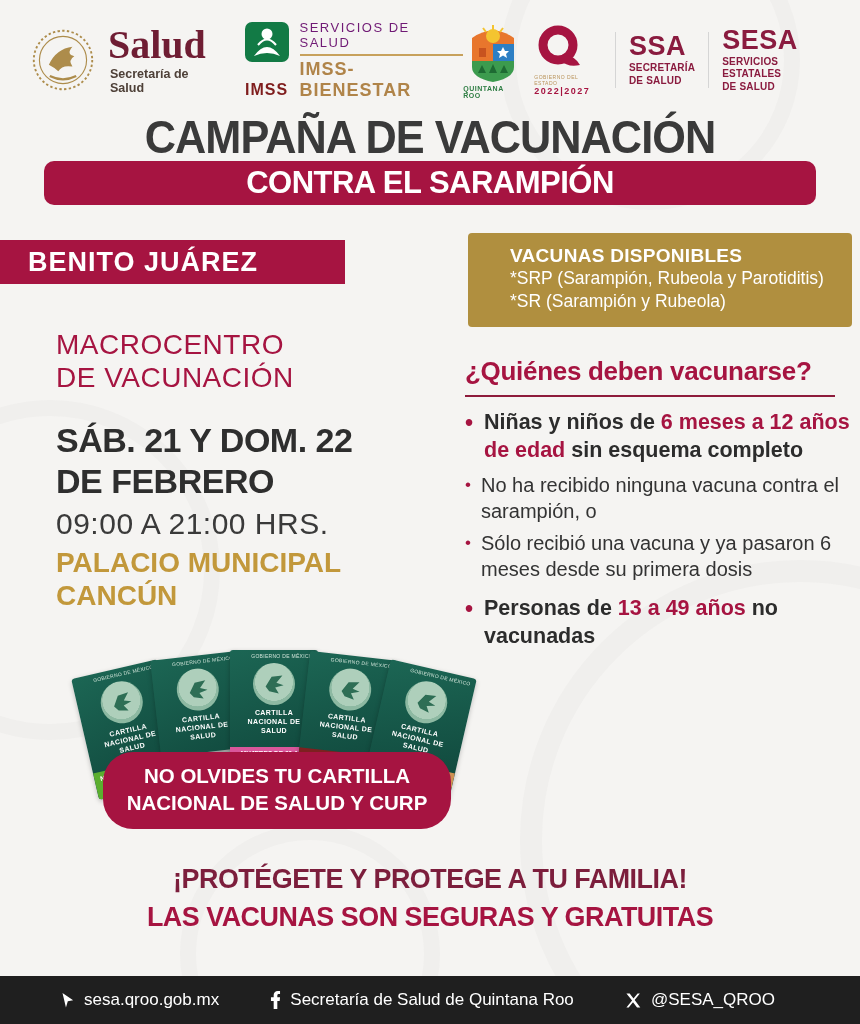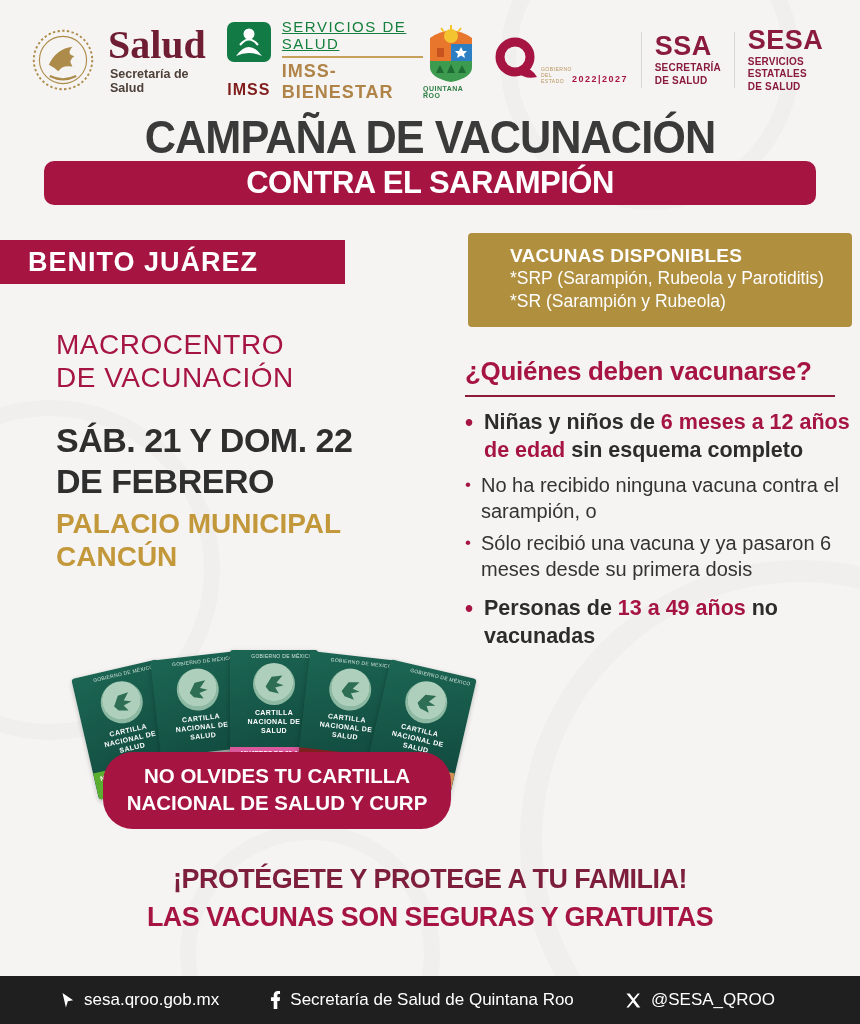--- a/index.html
+++ b/index.html
@@ -18,27 +18,27 @@
   .header { position:absolute; left:30px; right:22px; top:16px; height:88px;
             display:flex; justify-content:space-between; align-items:center; }
   .hgroup { display:flex; align-items:center; }
   .salud-wrap { display:flex; gap:12px; }
   .salud-text .brand { font-family:"Liberation Serif", serif; font-weight:bold; font-size:40px; color:#6F1D33; line-height:1; }
   .salud-text .tagline { font-size:12.5px; font-weight:bold; color:#4E4038; margin-top:2px; padding-left:2px; }
   .imss-wrap { display:flex; align-items:center; gap:10px; margin-left:20px; }
   .imss-col { display:flex; flex-direction:column; align-items:center; }
   .imss-abbr { font-size:16px; font-weight:bold; color:#7f1d1d; letter-spacing:1px; margin-top:18px; }
   .svc-col { display:flex; flex-direction:column; }
-  .svc-line1 { font-size:15px; color:#15803d; letter-spacing:1.5px;text-decoration:underline; }
+  .svc-line1 { font-size:13px; color:#701a75; letter-spacing:1.5px; }
   .svc-rule { border-top:2px solid #C7A15C; margin:4px 0 3px; }
   .svc-line2 { font-size:18px; font-weight:bold; color:#B08449; letter-spacing:1px; }
 
   .qroo-col { display:flex; flex-direction:column; align-items:center; }
   .qroo-name { font-size:7px; font-weight:bold; color:#2E7D43; letter-spacing:0.5px; margin-top:2px; }
-  .q-col { display:flex; flex-direction:row; align-items:flex-end; margin-left:12px; }
+  .q-col { display:flex; flex-direction:column; align-items:flex-start; margin-left:12px; }
   .q-gob { font-size:5px; color:#B9935A; letter-spacing:0.5px; margin-top:2px; }
   .q-period { font-size:9px; font-weight:bold; color:#A61441; letter-spacing:1.5px; }
   .vdiv { width:1px; height:56px; background:#d5d5d5; margin:0 13px; }
   .gov-col { display:flex; flex-direction:column; }
   .gov-abbr { font-size:27px; font-weight:bold; color:#8A1B3F; letter-spacing:0.5px; line-height:1; }
   .gov-sub { font-size:10px; font-weight:bold; color:#8A1B3F; letter-spacing:0.2px; margin-top:2px; line-height:1.25; }
 
   
   .main-title { position:absolute; top:110px; width:100%; text-align:center;
                 font-size:46px; font-weight:bold; color:#3A3A3A; letter-spacing:-1px;
@@ -222,20 +222,21 @@
 
   <div class="event-col">
     <div class="macro">
       <span>MACROCENTRO</span><br>
       <span>DE VACUNACIÓN</span>
     </div>
     <div class="dates">
       <span>SÁB. 21 Y DOM. 22</span><br>
       <span>DE FEBRERO</span>
     </div>
+    <div class="hours">09:00 A 21:00 HRS.</div>
     <div class="venue">
       <span>PALACIO MUNICIPAL</span><br>
       <span>CANCÚN</span>
     </div>
   </div>
 
   <div class="who">
     <div class="who-heading">¿Quiénes deben vacunarse?</div>
     <div class="who-rule"></div>
     <div class="bullet b-main">

